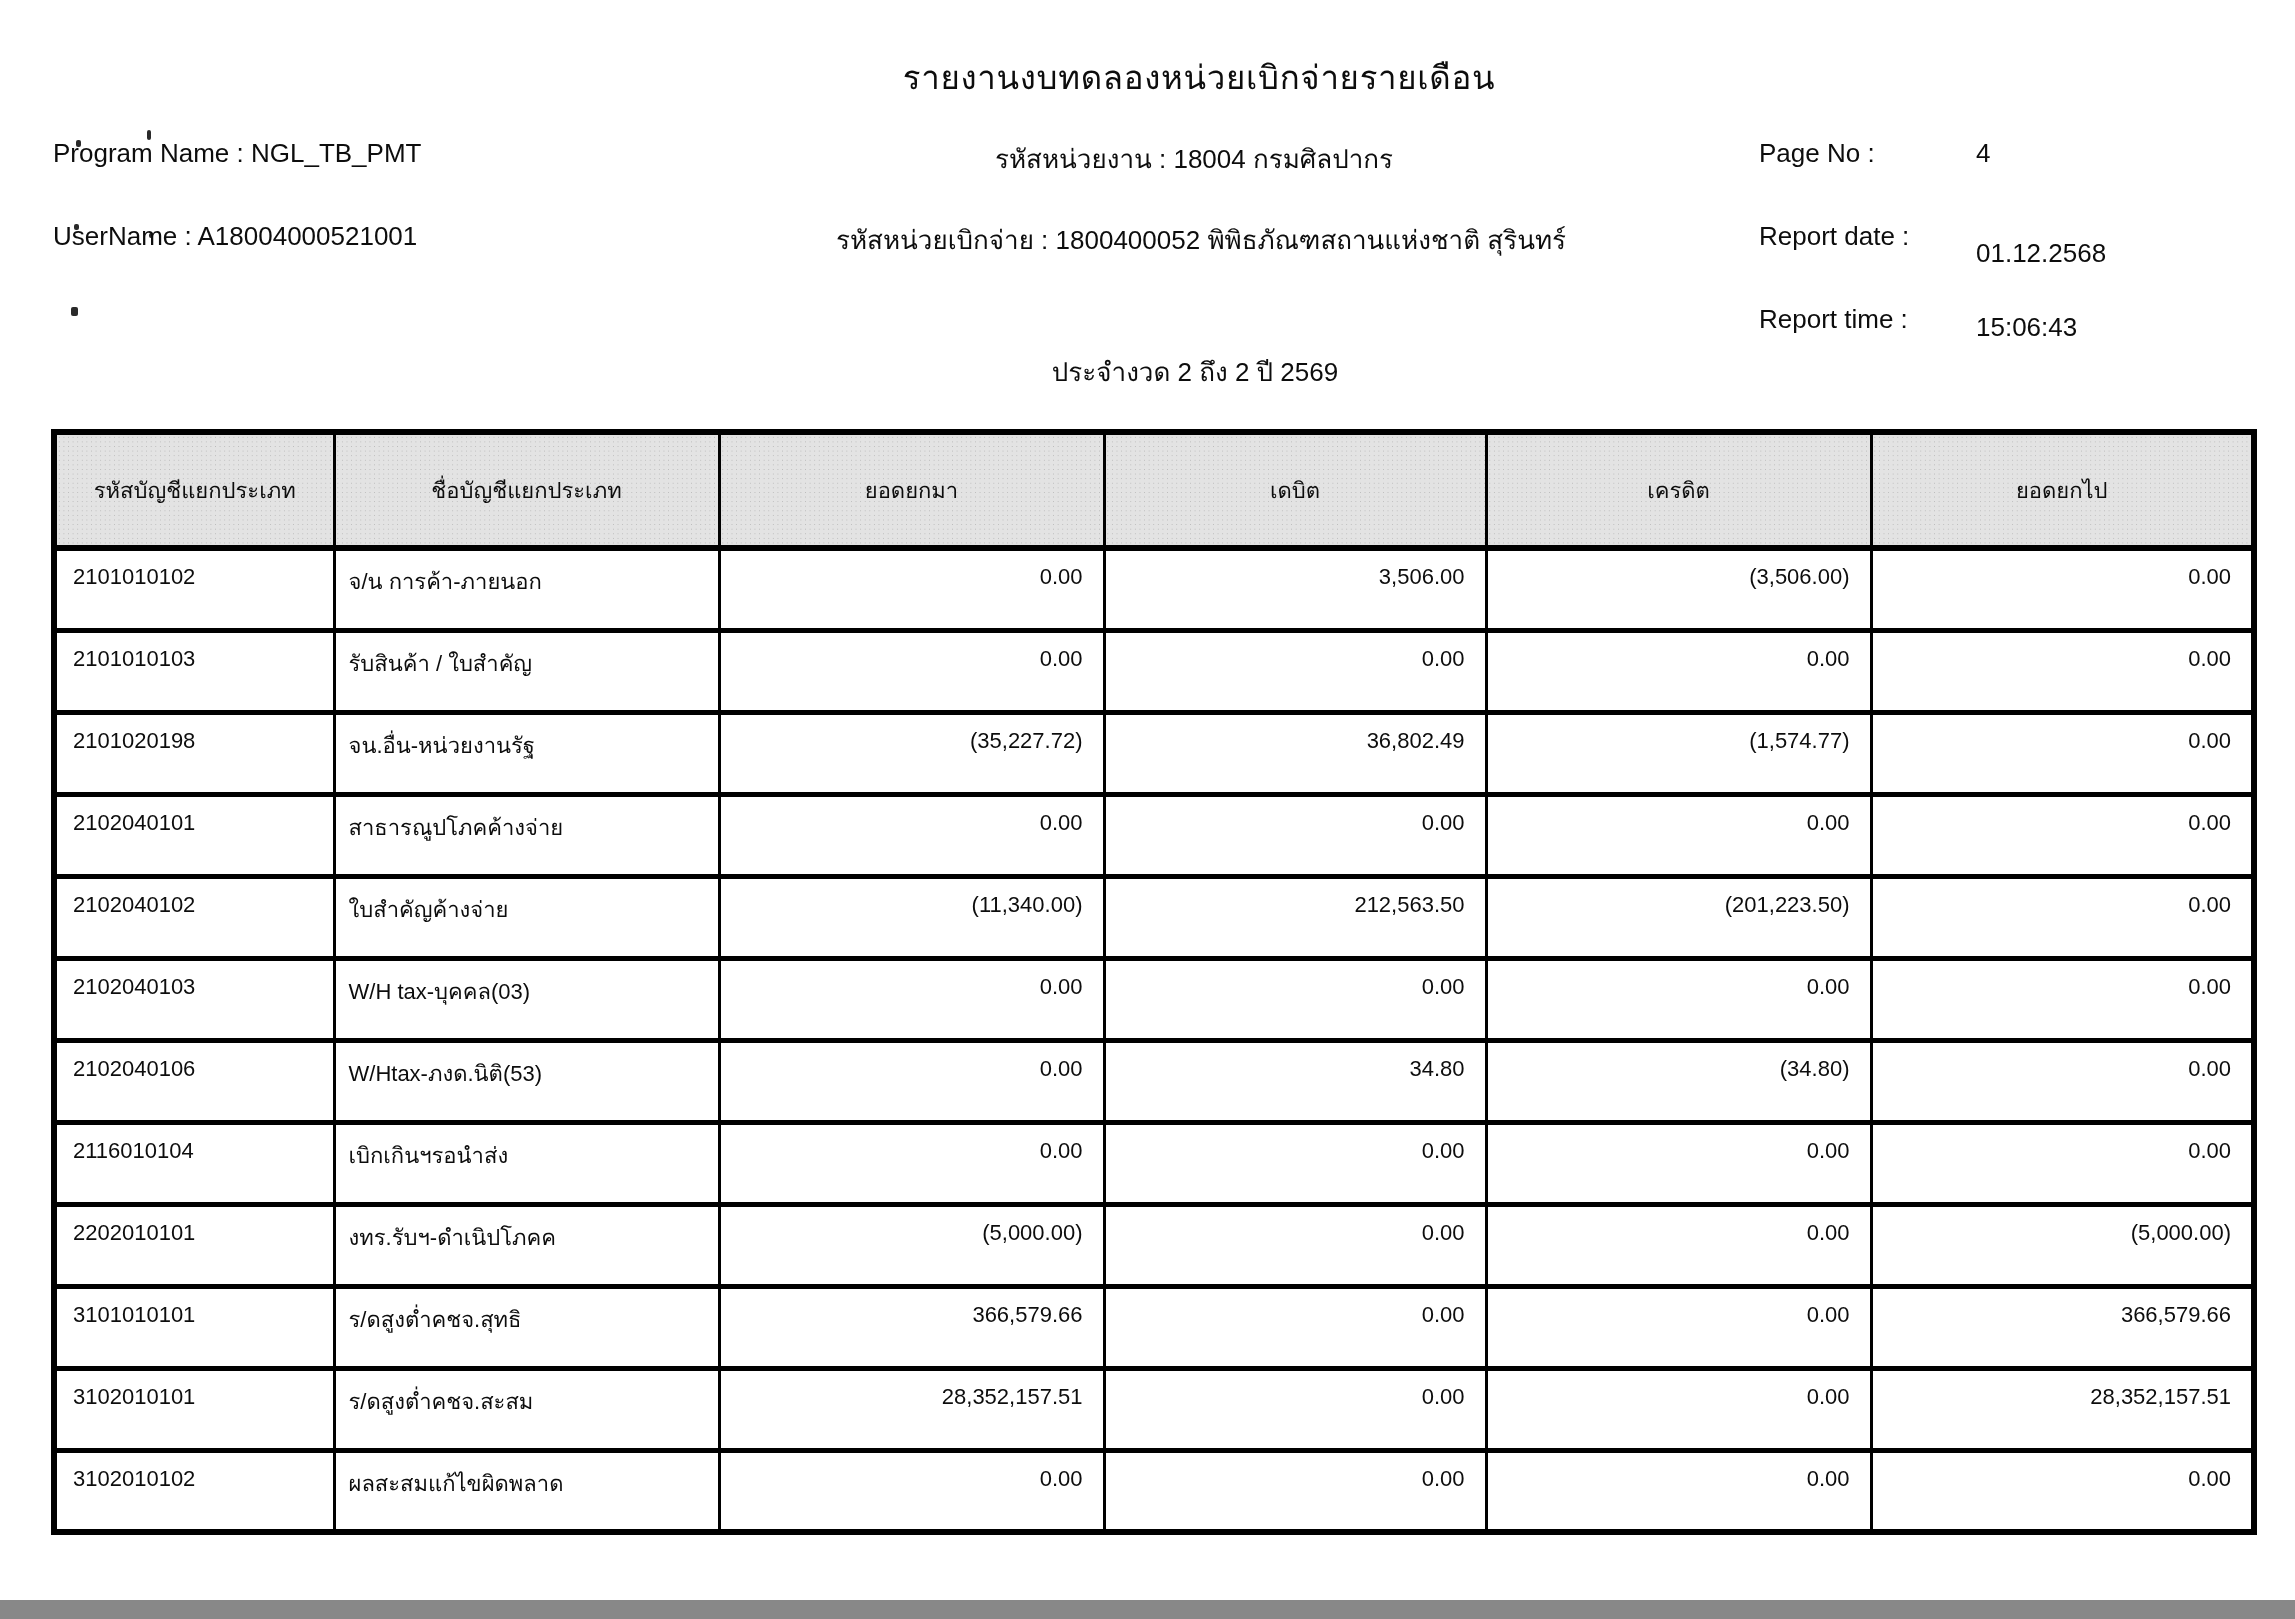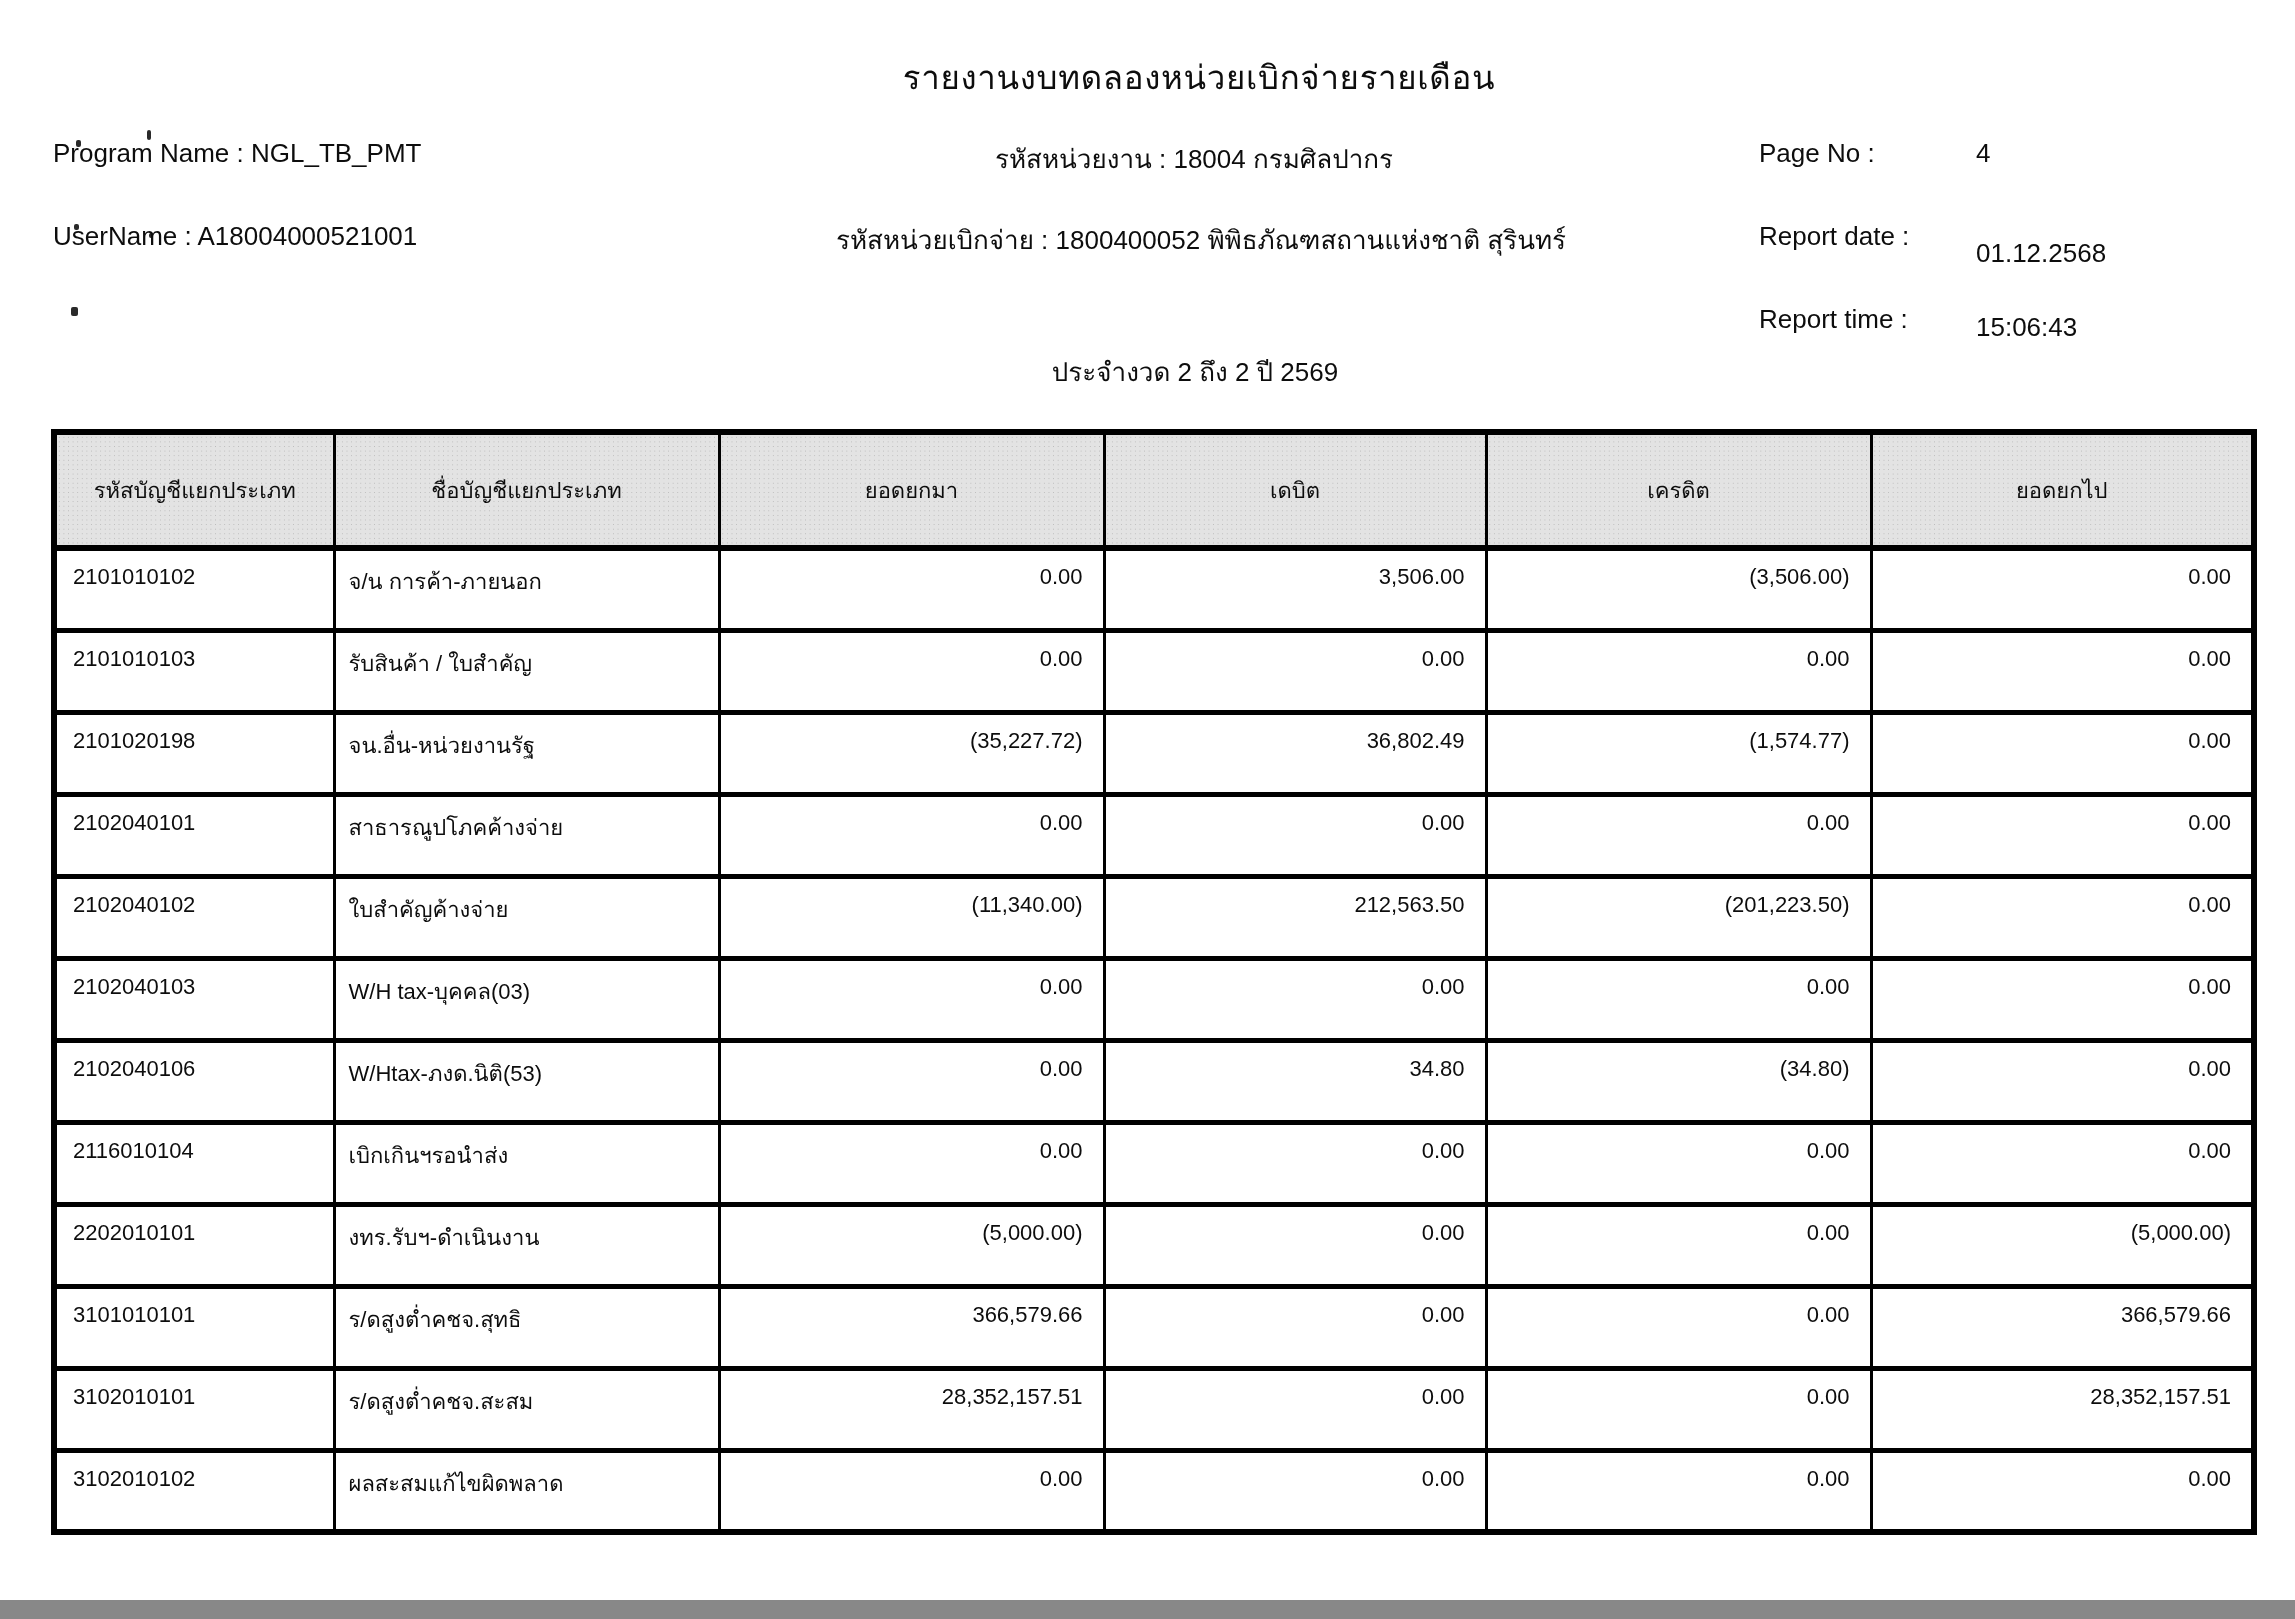--- a/index.html
+++ b/index.html
@@ -169,21 +169,21 @@
         <tr>
           <td class="cell-code">2116010104</td>
           <td class="cell-name">เบิกเกินฯรอนำส่ง</td>
           <td class="cell-num">0.00</td>
           <td class="cell-num">0.00</td>
           <td class="cell-num">0.00</td>
           <td class="cell-num">0.00</td>
         </tr>
         <tr>
           <td class="cell-code">2202010101</td>
-          <td class="cell-name">งทร.รับฯ-ดำเนินงาน</td>
+          <td class="cell-name">งทร.รับฯ-ดำเนิปโภคค</td>
           <td class="cell-num">(5,000.00)</td>
           <td class="cell-num">0.00</td>
           <td class="cell-num">0.00</td>
           <td class="cell-num">(5,000.00)</td>
         </tr>
         <tr>
           <td class="cell-code">3101010101</td>
           <td class="cell-name">ร/ดสูงต่ำคชจ.สุทธิ</td>
           <td class="cell-num">366,579.66</td>
           <td class="cell-num">0.00</td>

